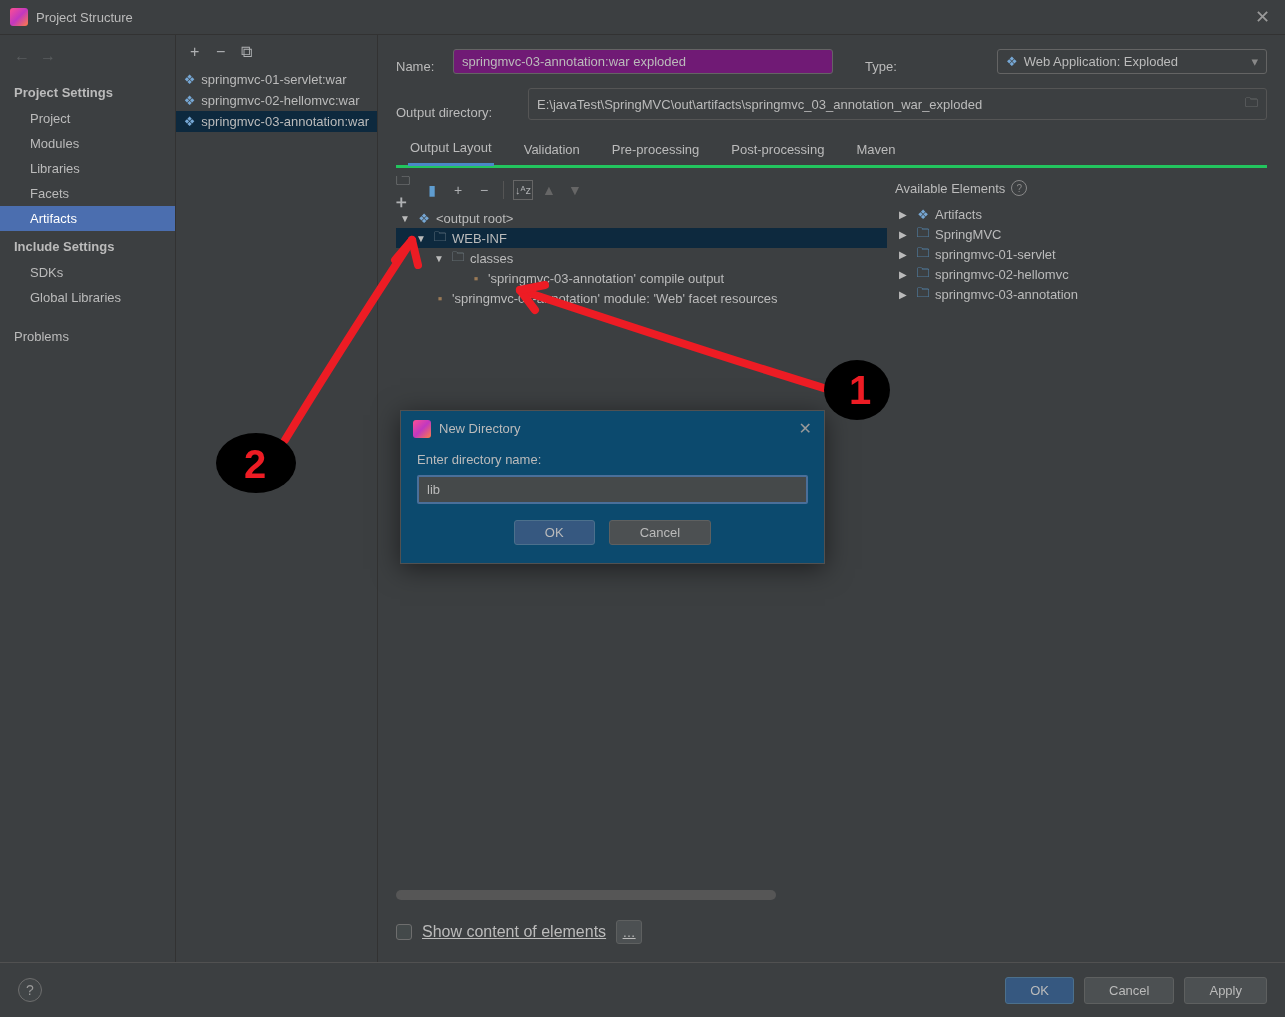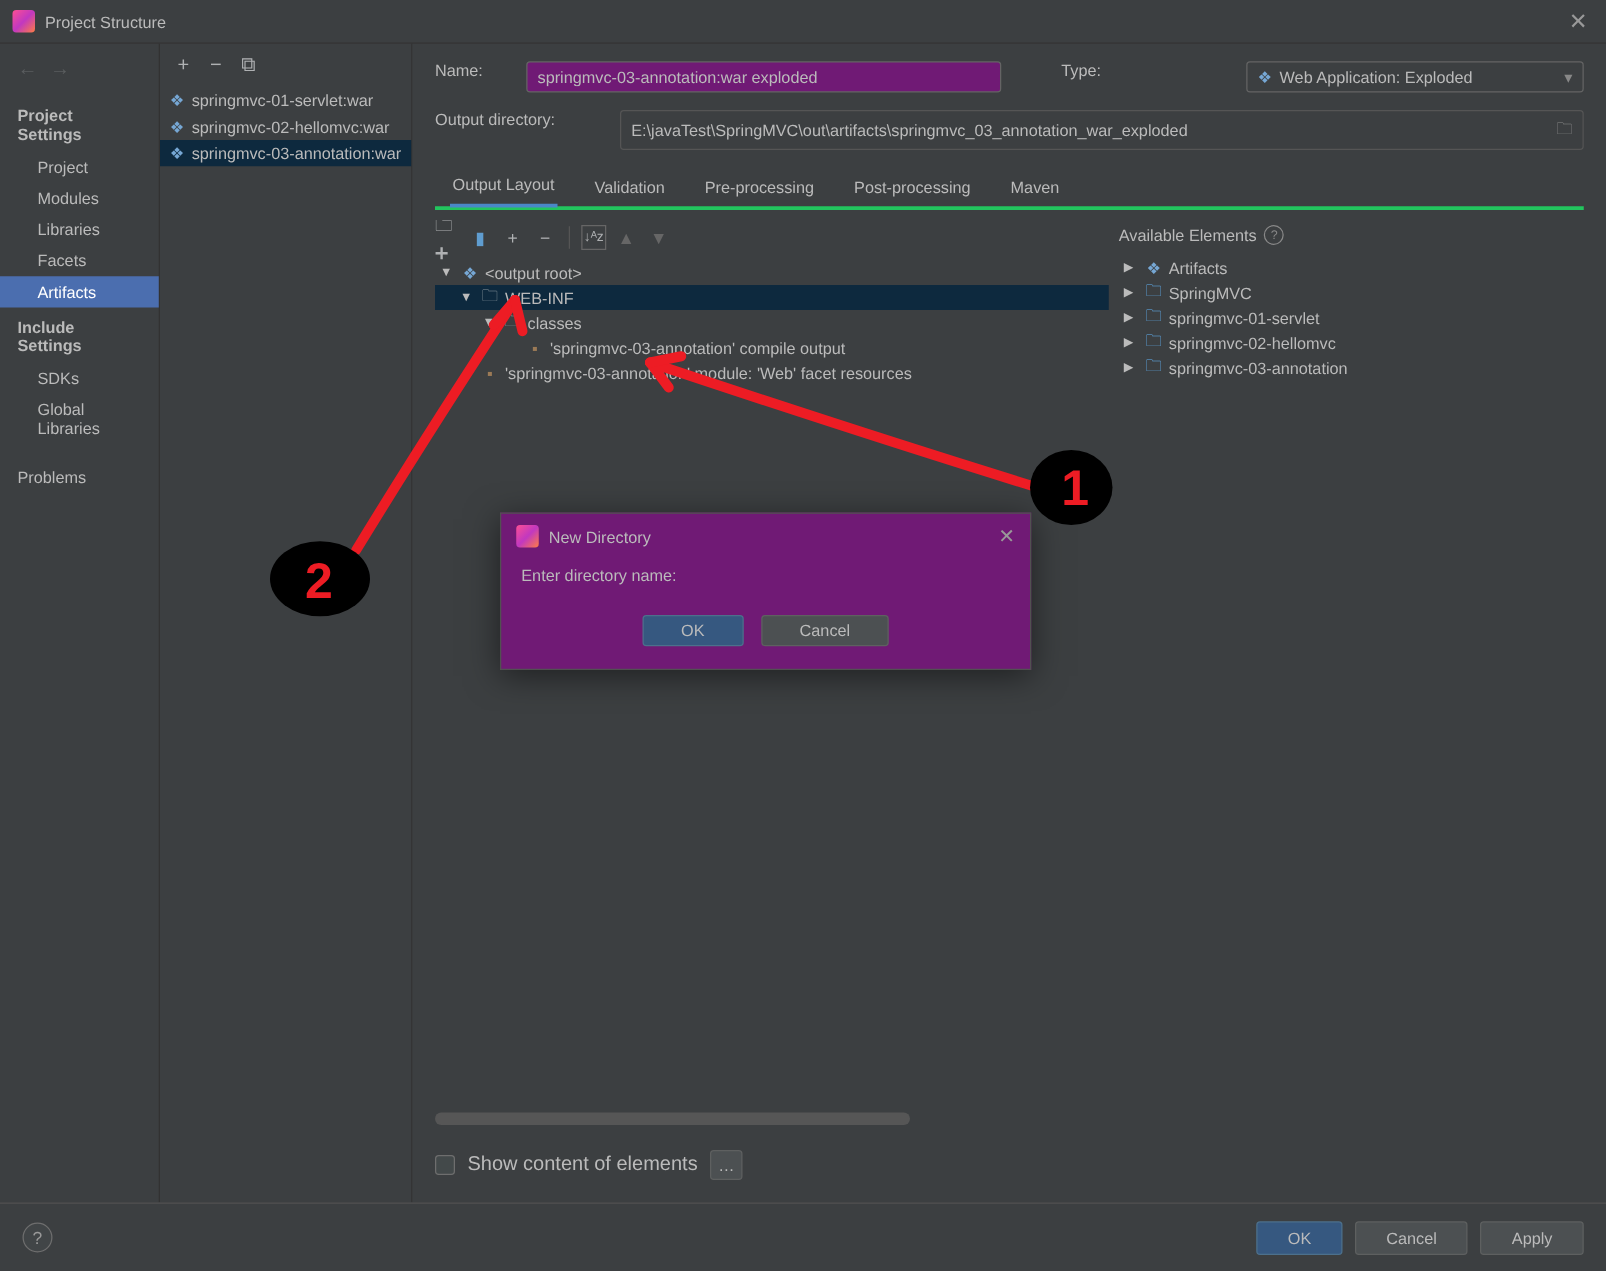--- a/index.html
+++ b/index.html
@@ -20,21 +20,21 @@
 .sidebar .sidebar-item.selected { background: #4b6eaf; color: #ffffff; }
 
 .artifacts-panel { width: 210px; background: #3c3f41; border-right: 1px solid #323232; padding-top: 8px; }
 .artifacts-toolbar { display: flex; gap: 8px; padding: 0 10px 8px; align-items: center; }
 .artifacts-toolbar .tb-btn { color: #afb1b3; font-size: 16px; cursor: pointer; width: 18px; text-align: center; }
 .artifacts-list .artifact-row { display: flex; align-items: center; padding: 3px 8px; font-size: 13px; color: #bbbbbb; cursor: pointer; gap: 6px; white-space: nowrap; overflow: hidden; }
 .artifacts-list .artifact-row.selected { background: #0d293e; }
 
 .content { flex: 1; background: #3c3f41; padding: 14px 18px 0; position: relative; display: flex; flex-direction: column; }
 
-.form-row { display: flex; align-items: flex-start; margin-bottom: 14px; gap: 28px; }
+.form-row { display: flex; align-items: flex-end; margin-bottom: 14px; gap: 12px; }
 .form-row label { width: 120px; color: #bbbbbb; font-size: 13px; }
 .form-row.top label:first-child { width: 45px; }
 .form-row input[type=text] { background: #701a75; border: 1px solid #646464; color: #bbbbbb; padding: 4px 8px; font-size: 13px; border-radius: 3px; }
 .name-input { width: 380px; }
 .type-label { margin-left: 20px; }
 .type-select { background: #3c3f41; border: 1px solid #646464; color: #bbbbbb; padding: 4px 8px; font-size: 13px; border-radius: 3px; width: 270px; display: flex; align-items: center; gap: 6px; cursor: pointer; }
 .type-select .chevron { margin-left: auto; color: #888; }
 .output-path { flex: 1; background: #3c3f41; border: 1px solid #555; color: #bbbbbb; padding: 4px 8px; font-size: 13px; border-radius: 3px; display: flex; align-items: center; }
 .output-path .browse-icn { margin-left: auto; color: #888; }
 
@@ -63,31 +63,31 @@
 .indent0 { padding-left: 4px; }
 .indent1 { padding-left: 20px; }
 .indent2 { padding-left: 38px; }
 .indent3 { padding-left: 56px; }
 
 .avail-header { display:flex; align-items:center; gap:6px; padding: 4px 0 8px; font-size:13px; color:#bbbbbb; }
 .avail-header .help { width:16px; height:16px; border:1px solid #888; border-radius:50%; display:flex; align-items:center; justify-content:center; font-size:10px; color:#888; }
 
 .bottom-scroll { height: 10px; background: #565656; border-radius: 5px; margin: 6px 0 14px; width: 380px; }
 
-.show-content-row { display:flex; align-items:center; gap:10px; padding: 6px 0 18px; }
+.show-content-row { display:flex; align-items:center; gap:10px; padding: 6px 0 18px; text-decoration: underline; }
 .show-content-row .cb { width:16px; height:16px; border:1px solid #6e6e6e; border-radius:3px; background:#43494a; }
 .show-content-row .dots-btn { width:26px; height:24px; background:#4c5052; border:1px solid #5e6060; border-radius:3px; display:flex; align-items:center; justify-content:center; color:#bbb; font-size:13px; cursor:pointer; }
 
 .footer { position:absolute; bottom:0; left:0; right:0; height:55px; background:#3c3f41; border-top:1px solid #515151; display:flex; align-items:center; padding: 0 18px; gap:10px; }
 .footer .help-circle { width:24px; height:24px; border:1px solid #6e6e6e; border-radius:50%; display:flex; align-items:center; justify-content:center; color:#999; font-size:14px; cursor:pointer; background:#414547; }
 .footer .spacer { flex:1; }
 .footer .btn { padding: 5px 24px; border-radius:3px; font-size:13px; border:1px solid #5e6060; background:#4c5052; color:#bbbbbb; cursor:pointer; }
 .footer .btn.primary { background:#365880; border-color:#4c708c; color:#bbbbbb; }
 
-.modal { position:absolute; left:400px; top:410px; width:425px; background:#701a75; border:1px solid #515151; box-shadow: 0 5px 25px rgba(0,0,0,0.5); }
+.modal { position:absolute; left:400px; top:410px; width:425px; background:#0c4a6e; border:1px solid #515151; box-shadow: 0 5px 25px rgba(0,0,0,0.5); }
 .modal-title { display:flex; align-items:center; padding: 8px 12px; gap:8px; }
 .modal-title .app-icon { width:18px; height:18px; background: linear-gradient(135deg, #fd4f93 0%, #c138c0 50%, #fe7c44 100%); border-radius:3px; }
 .modal-title .mt-text { color:#bbbbbb; font-size:13px; flex:1; }
 .modal-title .close-x { color:#999; font-size:16px; cursor:pointer; }
 .modal-body { padding: 6px 16px 16px; }
 .modal-body .prompt { font-size:13px; color:#bbbbbb; margin-bottom:8px; }
 .modal-body input { width:100%; background:#45494a; border:2px solid #4a6f9a; color:#bbbbbb; padding:5px 8px; font-size:13px; border-radius:2px; }
 .modal-buttons { display:flex; justify-content:center; gap:14px; padding: 0 16px 18px; }
 .modal-buttons .btn { padding:4px 30px; border-radius:3px; font-size:13px; border:1px solid #5e6060; background:#4c5052; color:#bbbbbb; cursor:pointer; }
 .modal-buttons .btn.primary { background:#365880; border-color:#4c708c; }
@@ -275,20 +275,21 @@
 </div>
 
 <div class="modal">
   <div class="modal-title">
     <div class="app-icon"></div>
     <div class="mt-text">New Directory</div>
     <div class="close-x">✕</div>
   </div>
   <div class="modal-body">
     <div class="prompt">Enter directory name:</div>
+    <input type="text" value="lib" style="">
   </div>
   <div class="modal-buttons">
     <div class="btn primary">OK</div>
     <div class="btn">Cancel</div>
   </div>
 </div>
 
 <svg class="annot" width="1285" height="1017">
   <path d="M 830 390 Q 700 350 520 290"></path>
   <path d="M 520 290 L 535 310"></path>

